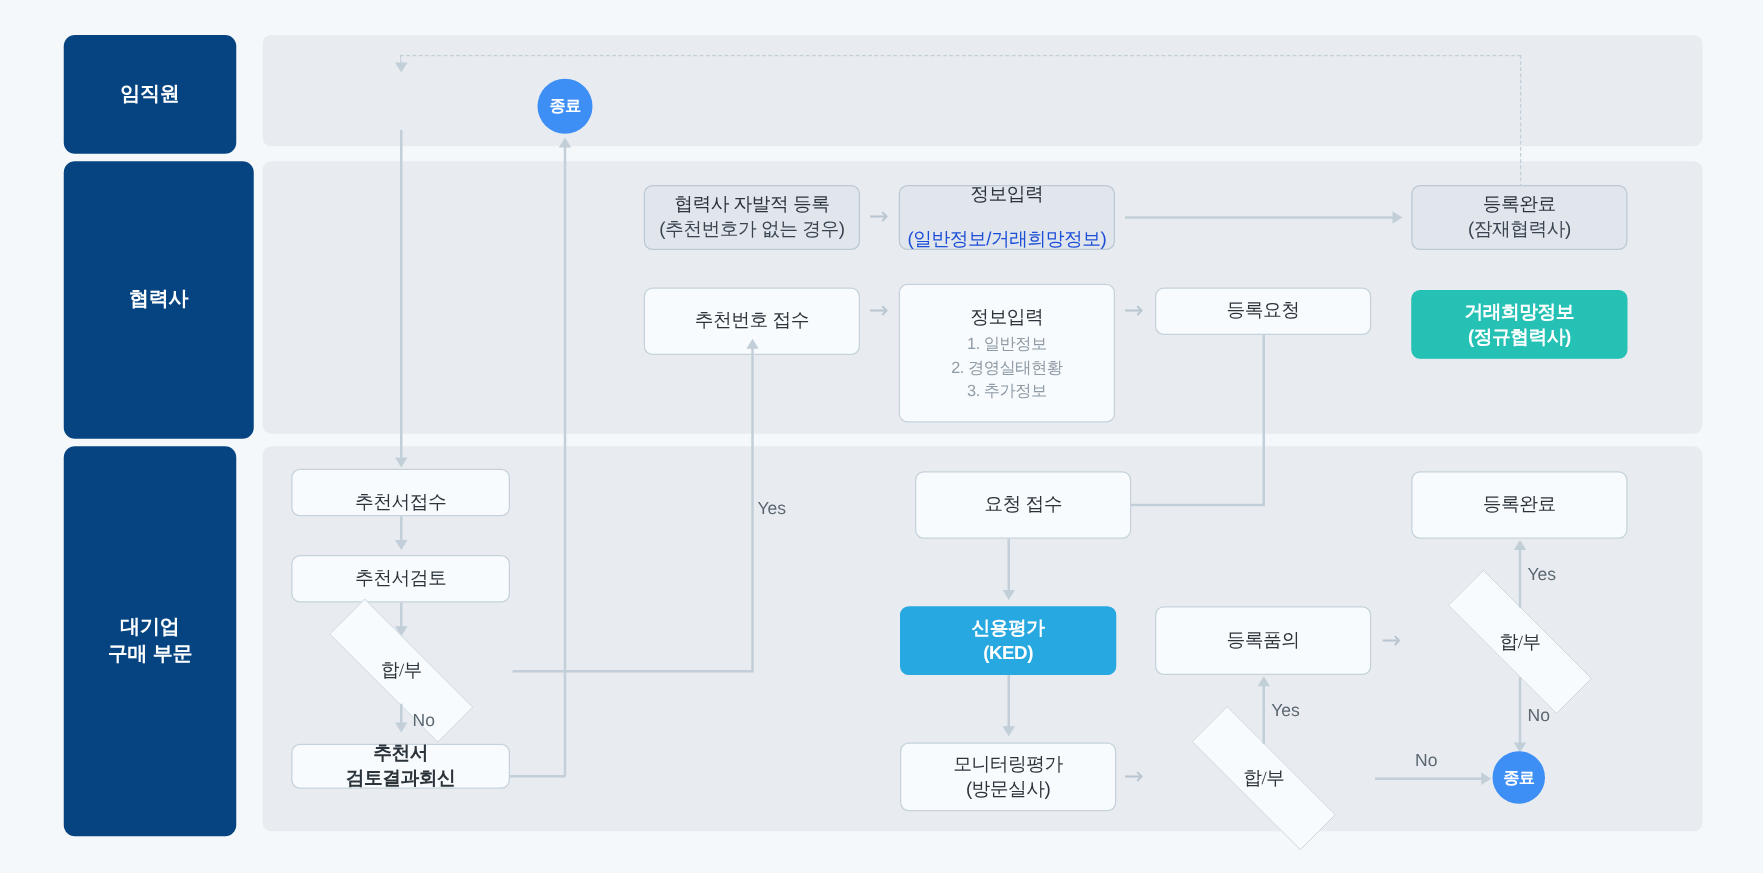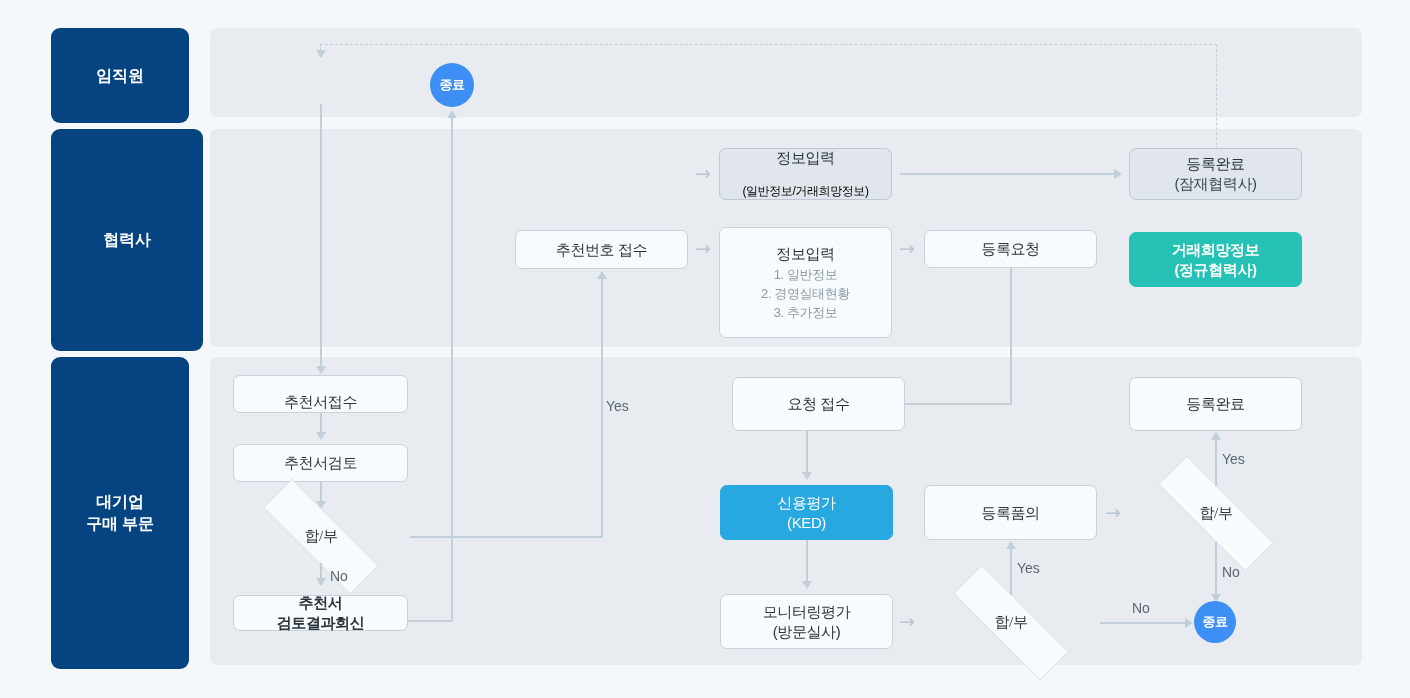--- a/index.html
+++ b/index.html
@@ -53,21 +53,21 @@
   .node.cyan{
     background:#25c1b4;
     border:1px solid #25c1b4;
     color:#ffffff;
     font-weight:bold;
   }
   .node.blue{
     background:#27a8e0;
     border:1px solid #27a8e0;
     color:#ffffff;
-    font-weight:normal;
+    font-weight:bold;
   }
   .node .sub{
     font-size:13px;
     color:#8e9aa5;
     line-height:1.45;
     letter-spacing:-0.4px;
     font-weight:normal;
   }
 
   
@@ -163,37 +163,41 @@
     <span>종료</span>
   </div>
 
   <div class="ln v" style="left:451px;top:115px;height:506px;"></div>
   <div class="arw up" style="left:447px;top:110px;"></div>
   <div class="ln h" style="left:408px;top:620px;width:44px;"></div>
 
   <div class="ln v" style="left:320px;top:104px;height:268px;"></div>
   <div class="arw down" style="left:316px;top:366px;"></div>
 
+  <div class="node muted" style="left:515px;top:148px;width:173px;height:52px;">
+    <span>협력사 자발적 등록</span>
+    <span style="color:#3a4450;font-size:15px;">(추천번호가 없는 경우)</span>
+  </div>
 
   <div class="chev" style="left:695px;top:164px;">→</div>
 
   <div class="node muted" style="left:719px;top:148px;width:173px;height:52px;">
     <span>정보입력</span>
-    <span style="color:#000000;font-size:12px;margin-top:16px;">(일반정보/거래희망정보)</span>
+    <span style="color:#1d4ed8;font-size:15px;margin-top:16px;">(일반정보/거래희망정보)</span>
   </div>
 
   <div class="ln h" style="left:900px;top:173px;width:218px;"></div>
   <div class="arw right" style="left:1114px;top:169px;"></div>
 
   <div class="node muted" style="left:1129px;top:148px;width:173px;height:52px;">
     <span>등록완료</span>
     <span style="color:#3a4450;font-size:15px;">(잠재협력사)</span>
   </div>
 
-  <div class="node" style="left:515px;top:230px;width:173px;height:39px;text-align:center;">
+  <div class="node" style="left:515px;top:230px;width:173px;height:54px;text-align:center;">
     <span>추천번호 접수</span>
   </div>
 
   <div class="chev" style="left:695px;top:239px;">→</div>
 
   <div class="node" style="left:719px;top:227px;width:173px;height:111px;padding-top:2px;">
     <span style="margin-bottom:2px;">정보입력</span>
     <span class="sub">1. 일반정보</span>
     <span class="sub">2. 경영실태현황</span>
     <span class="sub">3. 추가정보</span>

